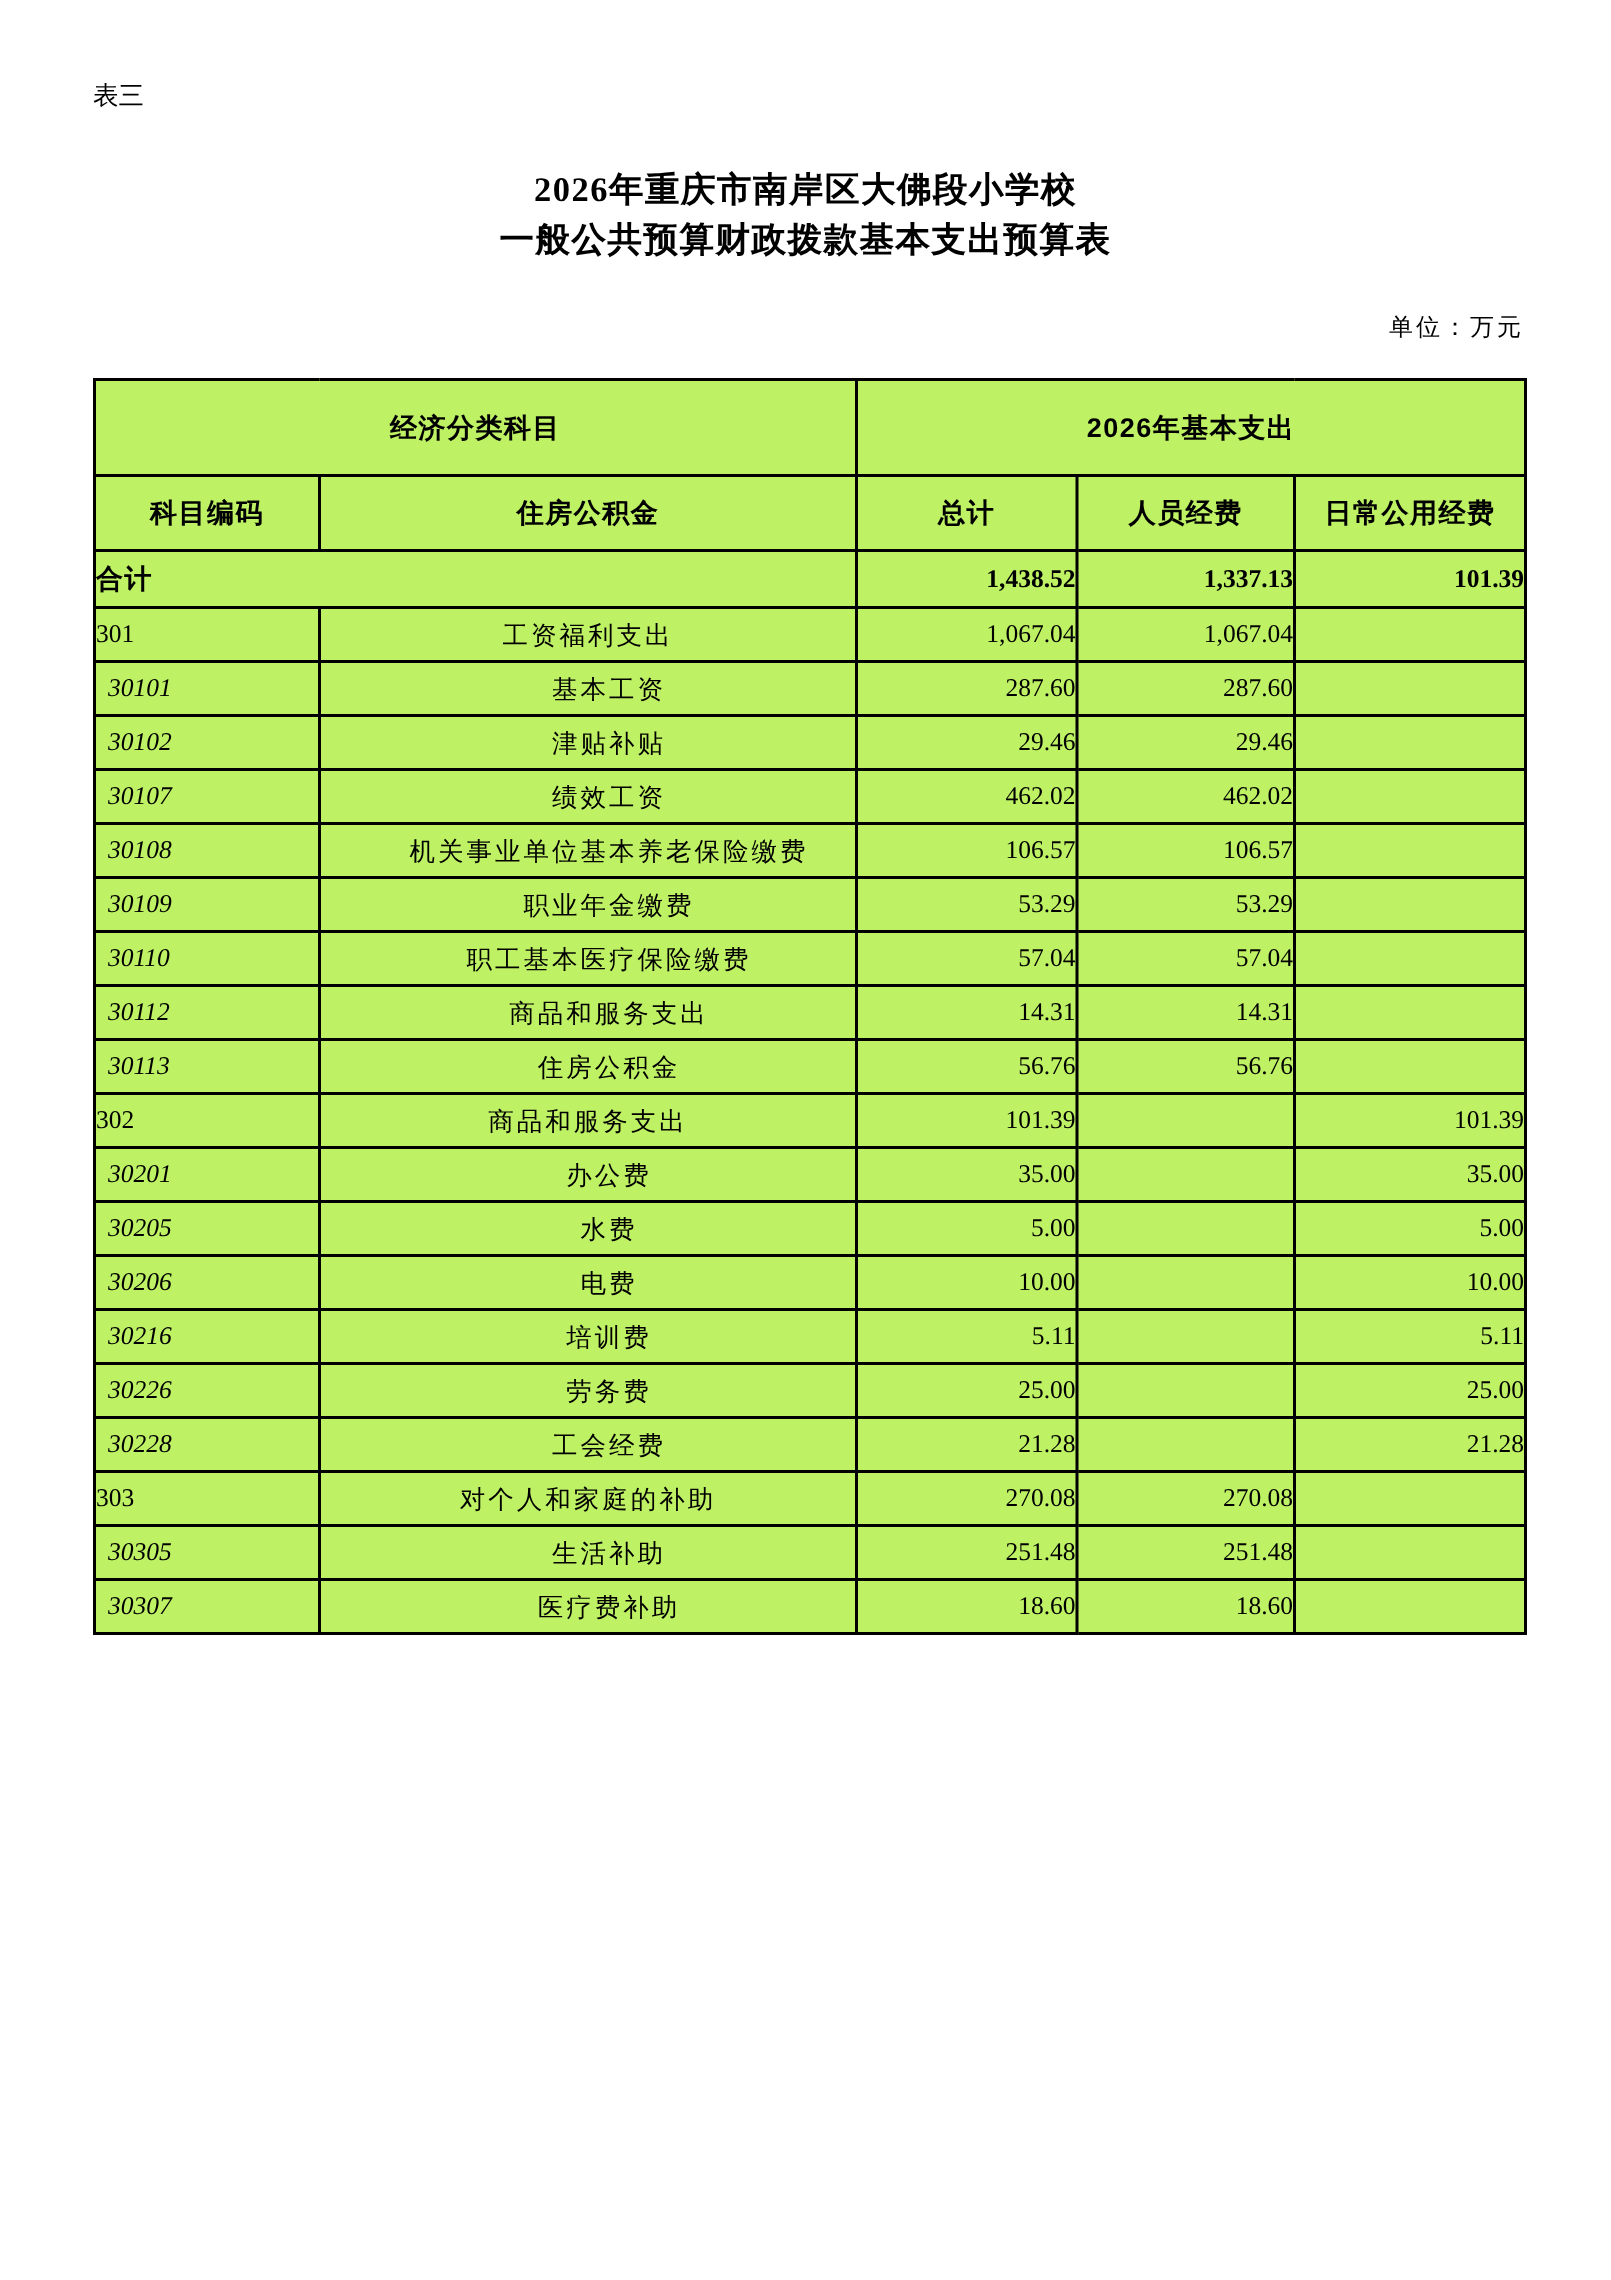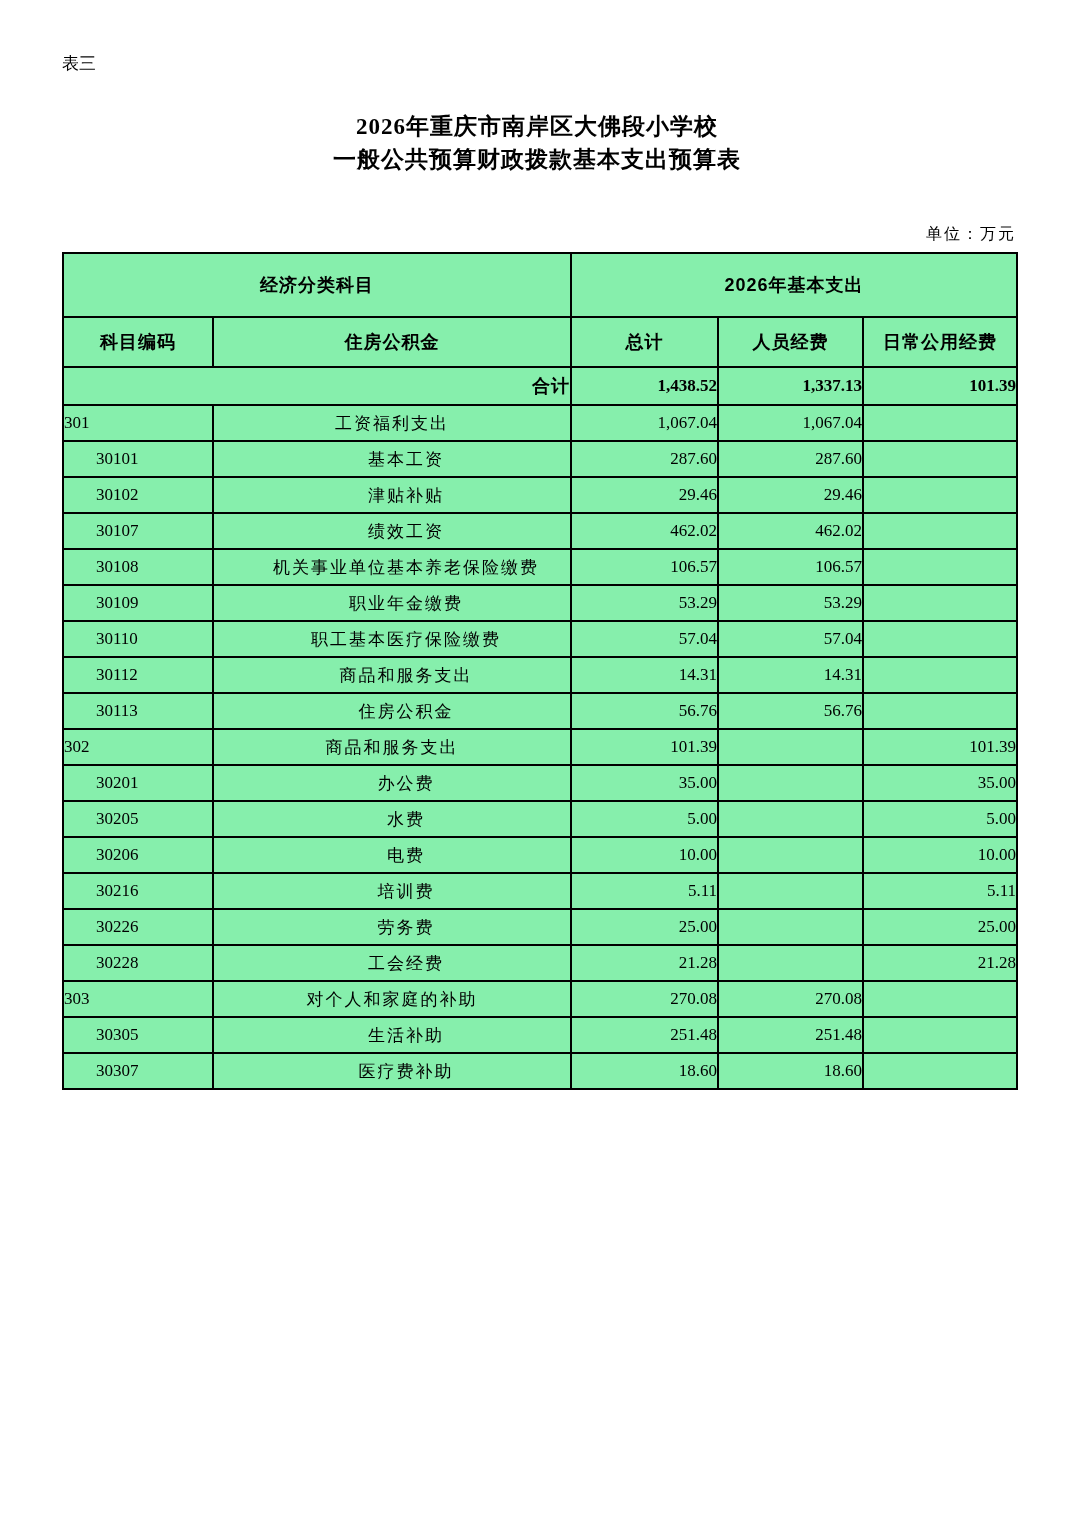--- a/index.html
+++ b/index.html
@@ -30,34 +30,34 @@
     width: 1074px;
     text-align: center;
     font-weight: bold;
     font-size: 23px;
     line-height: 33px;
     letter-spacing: 1px;
     font-family: "Liberation Serif", serif;
   }
   .unit-label {
     position: absolute;
-    top: 224px;
+    top: 208px;
     right: 58px;
     font-size: 16px;
     letter-spacing: 2px;
     font-family: "DejaVu Serif", serif;
   }
   table.budget {
     position: absolute;
     left: 62px;
     top: 252px;
     width: 954px;
     border-collapse: collapse;
     table-layout: fixed;
-    background: #86efac;
+    background: #bef264;
   }
   table.budget th, table.budget td {
     border: 2px solid #000000;
     padding: 0;
     overflow: hidden;
     white-space: nowrap;
     vertical-align: middle;
   }
   table.budget { border: 2px solid #000; }
   tr.h1 th {
@@ -74,42 +74,42 @@
     font-weight: bold;
     font-size: 18px;
     letter-spacing: 1px;
     text-align: center;
   }
   tr.total-row td {
     height: 36px;
     font-weight: bold;
   }
   tr.total-row td.c-label {
-    text-align: right;
+    text-align: left;
     font-family: "Liberation Sans", sans-serif;
     font-size: 18px;
     letter-spacing: 1px;
   }
   tbody tr.data-row td {
     height: 34px;
     font-size: 17px;
   }
   td.code {
     text-align: left;
     padding-left: 2px;
     font-size: 17px;
   }
   td.name {
     text-align: center;
     padding-left: 4px;
     letter-spacing: 2px;
     font-size: 17px;
     border-radius: 12px;
   }
-  tr.lvl1 td.code { padding-left: 32px; }
+  tr.lvl1 td.code { padding-left: 8px; font-style: italic; }
   tr.lvl1 td.name { padding-left: 28px; }
   td.num {
     text-align: right;
     padding-right: 5px;
     font-size: 17px;
     font-family: "Liberation Serif", serif;
   }
   tr.total-row td.num { font-size: 17px; }
 </style>
 </head>

